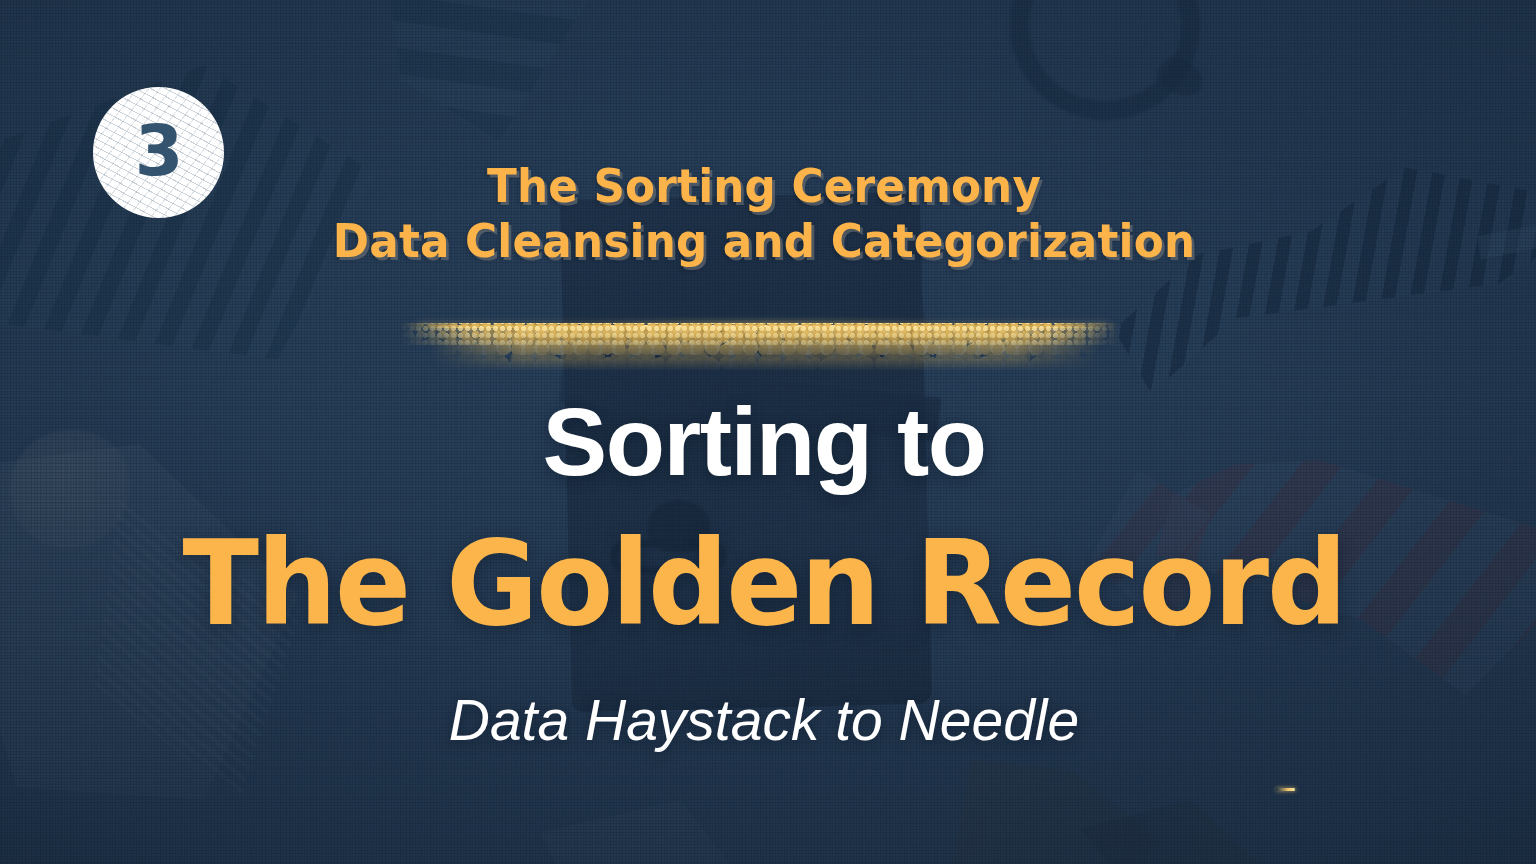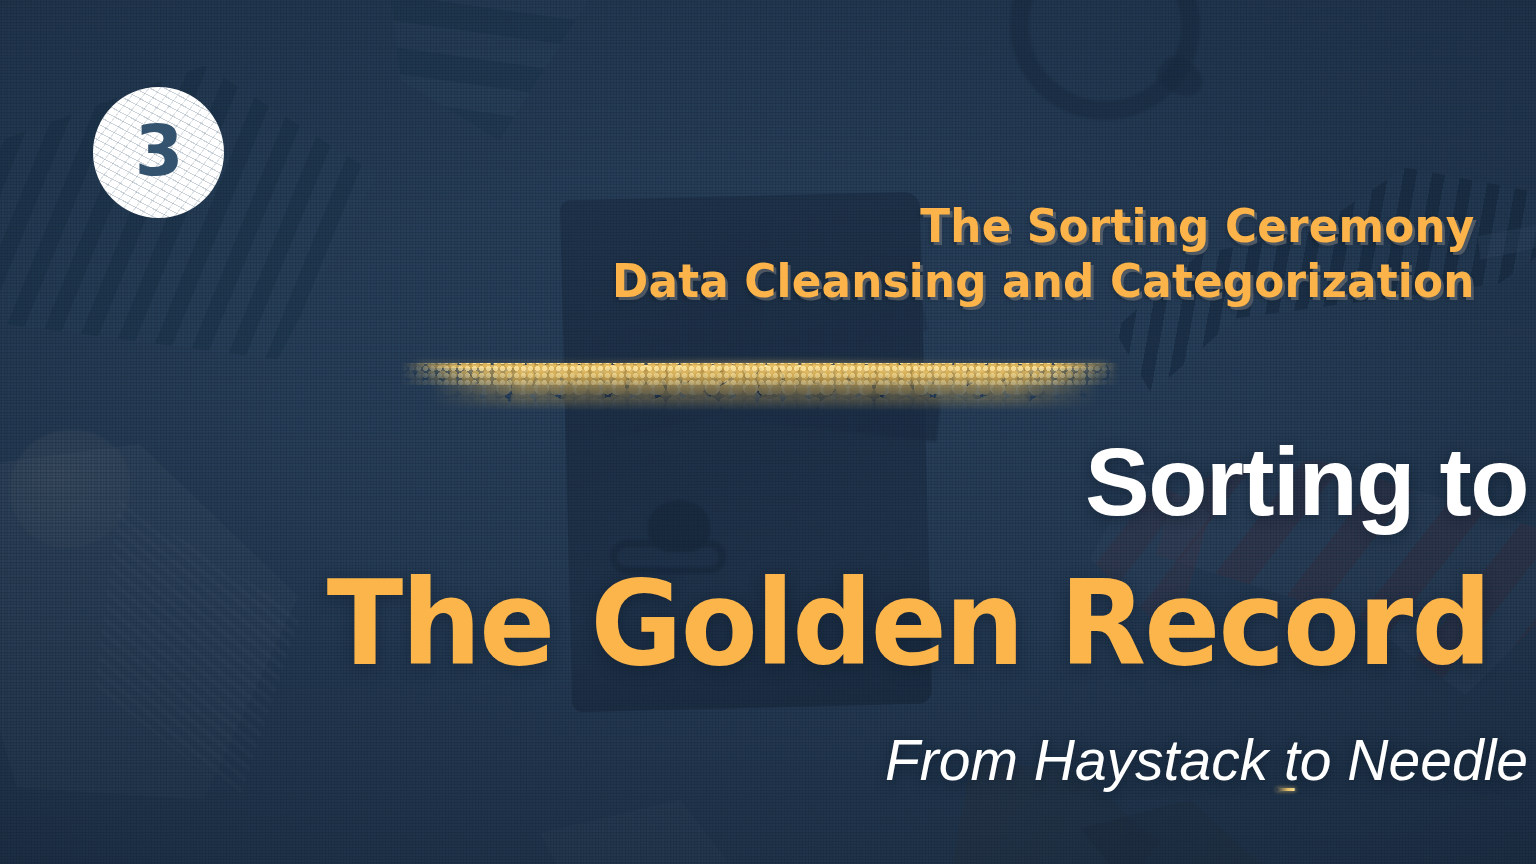--- a/index.html
+++ b/index.html
@@ -285,23 +285,22 @@
     line-height:1;
     color:#33536f;
     letter-spacing:-1px;
     margin-top:-3px;
   }
 
   
   .content {
     position:absolute;
     left:0; right:8px; top:0;
-    text-align:right;
+    text-align:center;
     z-index:10;
-    margin-top:40px;
   }
 
   .eyebrow {
     font-family:"DejaVu Sans", sans-serif;
     font-weight:bold;
     color:#fcb44a;
     font-size:47px;
     line-height:1.18;
     letter-spacing:0.2px;
     text-shadow:3px 3px 0 rgba(120,124,128,0.55), 0 2px 5px rgba(0,0,0,0.30);
@@ -472,18 +471,18 @@
       <div class="div-glow"></div>
       <div class="div-line"></div>
       <div class="div-dust"></div>
       <div class="div-dust2"></div>
     </div>
 
     <div class="line-journey">Sorting to</div>
 
     <div class="line-golden">The Golden Record</div>
 
-    <div class="subtitle">From Haystack to Needle</div>
+    <div class="subtitle">Data Haystack to Needle</div>
   </div>
 
   <div class="stray-spark"></div>
 
 </div>
 
 </body></html>

